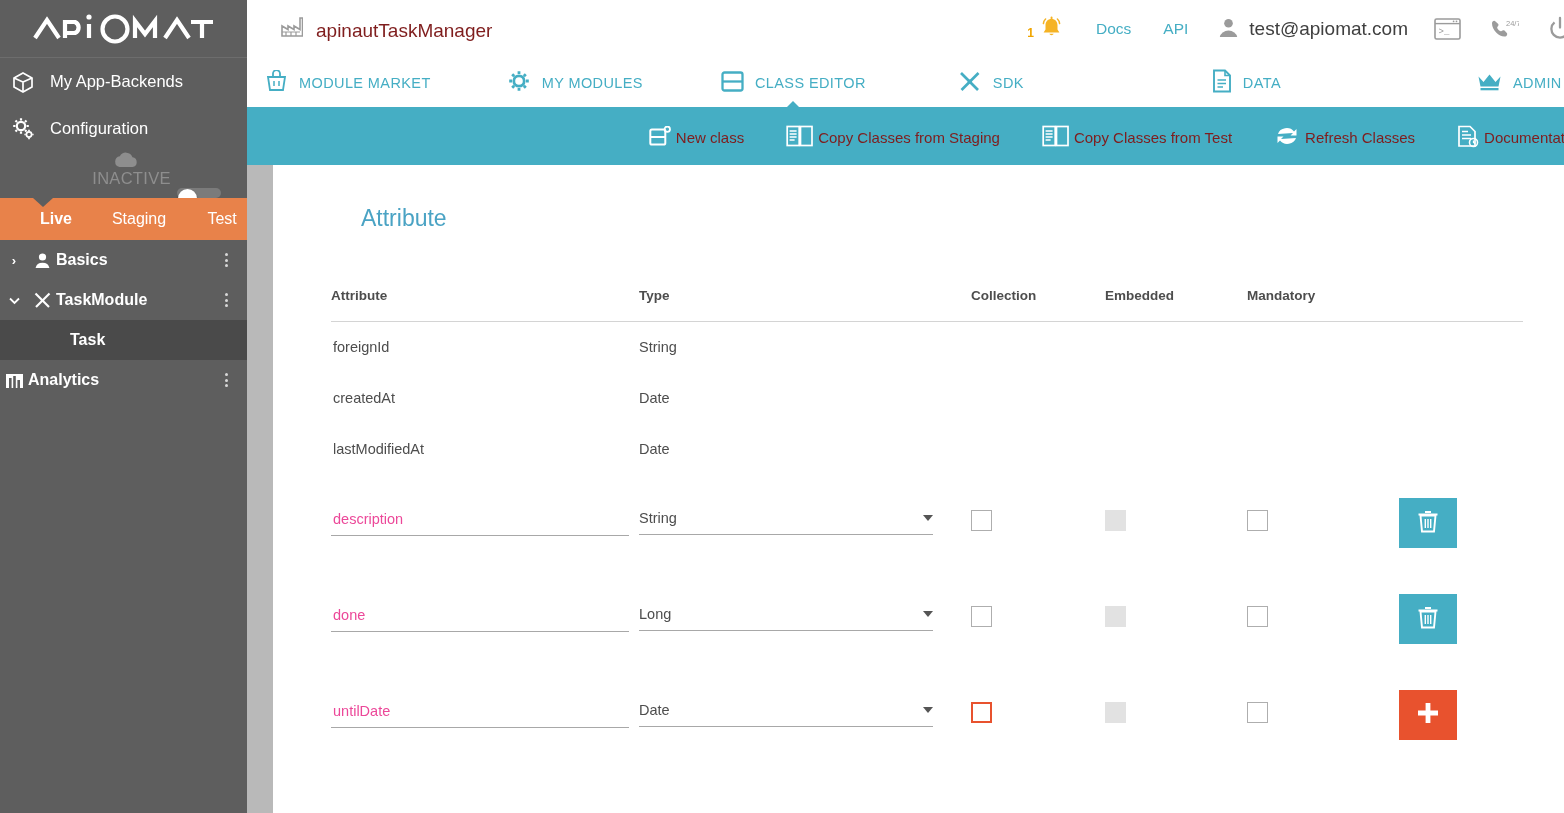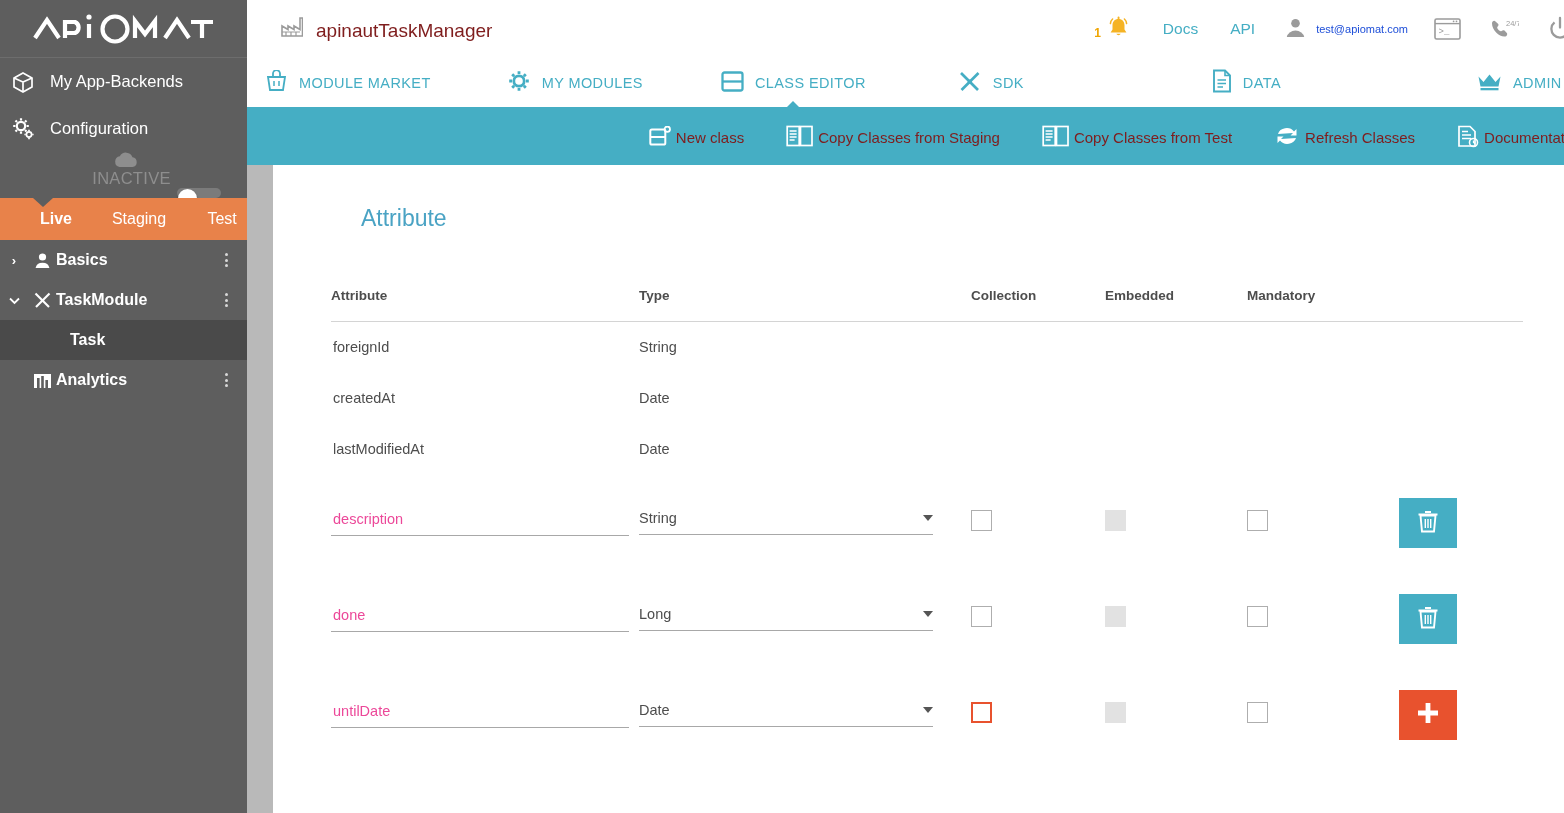--- a/index.html
+++ b/index.html
@@ -106,21 +106,21 @@
   }
   .app-title {
     display: flex; align-items: flex-end; gap: 13px;
     color: #7f1d1d; font-size: 19px;
   }
   .top-right { margin-left: auto; display: flex; align-items: center; gap: 0px; }
   .notif { display:flex; align-items: flex-end; gap: 5px; margin-right: 16px; }
   .notif .cnt { color: #f0a500; font-size: 12px; font-weight: bold; padding-bottom: 4px; }
   .top-link { color: #45aec4; font-size: 15.5px; margin: 0 16px; }
   .user-block { display:flex; align-items:center; gap: 10px; margin: 0 12px 0 14px; }
-  .user-block .email { color: #1d4ed8; font-size: 11px; }
+  .user-block .email { color: #404040; font-size: 19px; }
   .top-icon { margin: 0 14px; display:flex; align-items:center; }
 
   .navtabs {
     height: 52px; background: #fff;
     display: flex; align-items: center;
     border-bottom: 3px solid #45aec4;
     position: relative;
   }
   .navtab {
     display: flex; align-items: center; gap: 11px;
@@ -309,21 +309,21 @@
           <i></i>
           <i></i>
           <i></i>
         </span>
     </div>
 
     <div class="tree-child">
       <span>Task</span>
     </div>
 
-    <div class="tree-item" style="padding-left:28px">
+    <div class="tree-item" style="">
       <span class="t-ico">
         <svg width="19" height="18" viewBox="0 0 19 18">
             <rect x="1" y="3" width="17" height="14" fill="#fff"></rect>
             <g fill="#5e5e5e">
               <rect x="4" y="7" width="2.6" height="10"></rect>
               <rect x="8.2" y="5" width="2.6" height="12"></rect>
               <rect x="12.4" y="9" width="2.6" height="8"></rect>
             </g>
           </svg>
       </span>

